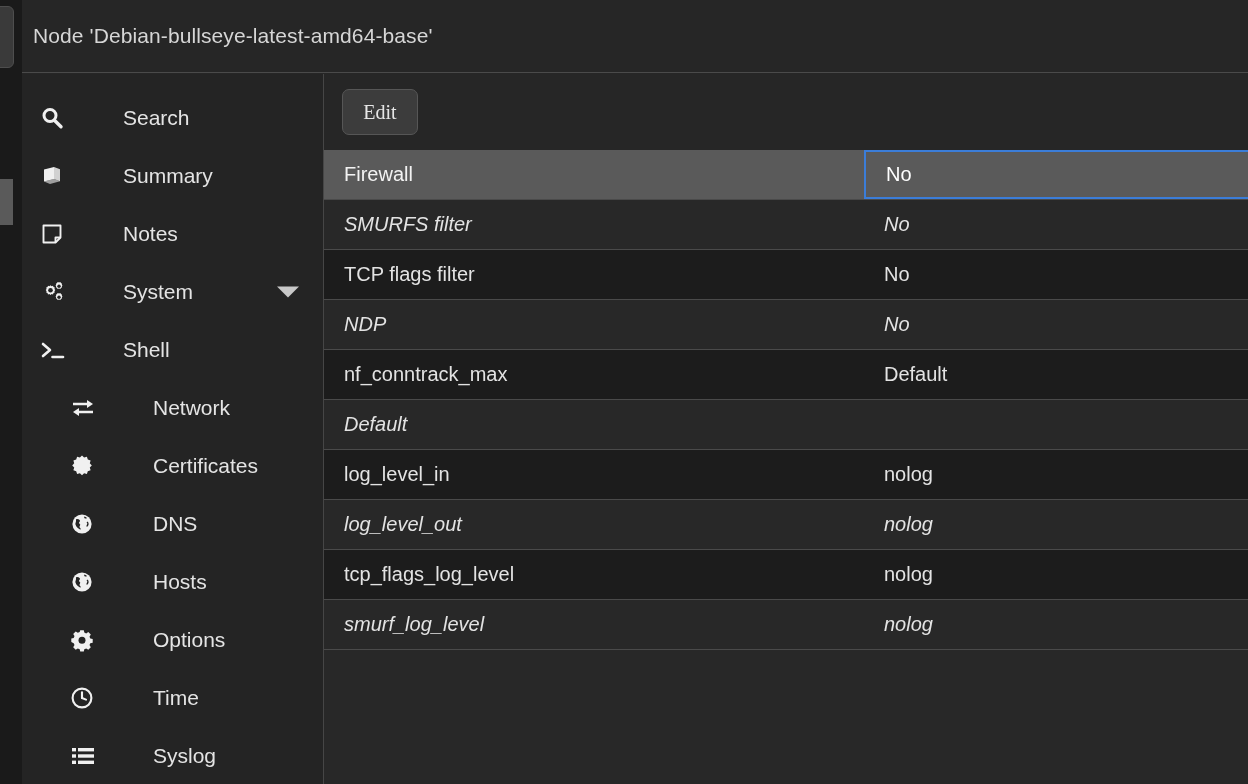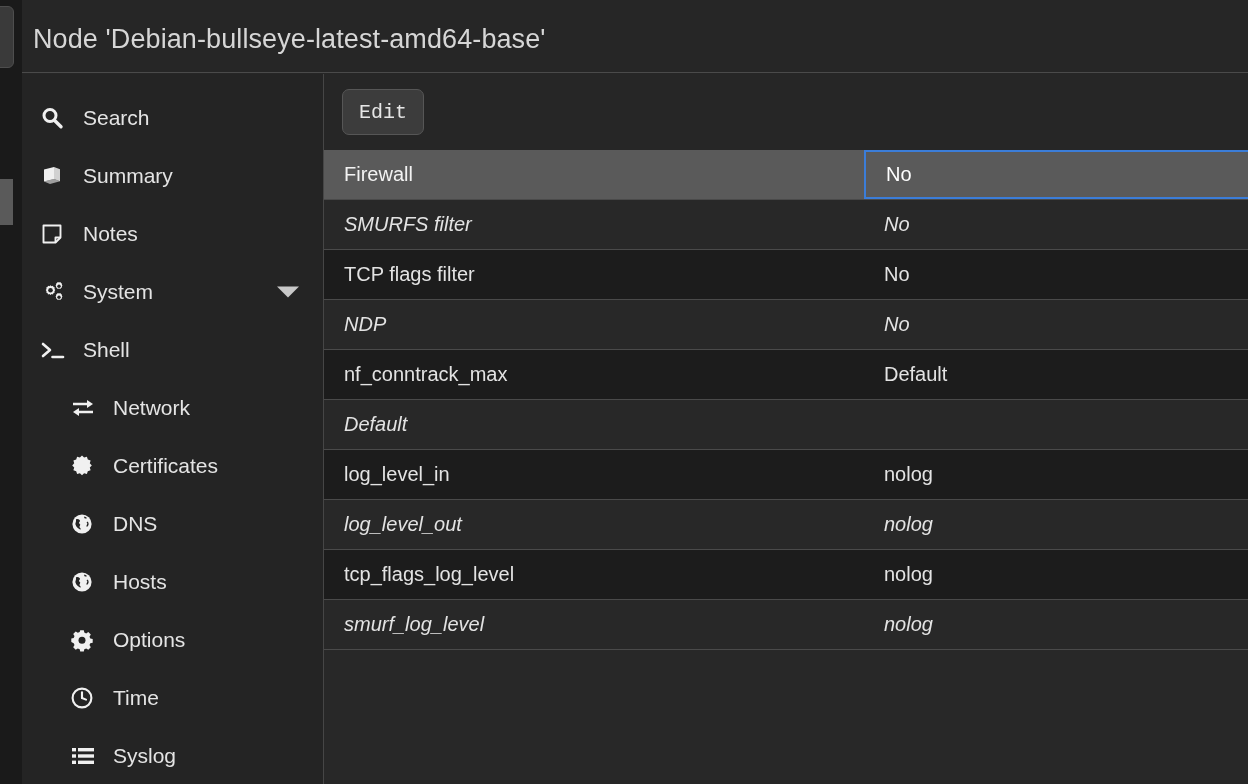--- a/index.html
+++ b/index.html
@@ -49,21 +49,21 @@
 
   
   .titlebar {
     position:absolute; left:0; top:0;
     width:1226px; height:73px;
     background:#262626;
     border-bottom:1px solid #4a4a4a;
   }
   .titlebar-text {
     position:absolute; left:11px; top:24px;
-    font-size:27px;
+    font-size:21px;
     color:#d6d6d6;
     letter-spacing:0.1px;
     white-space:nowrap;
   }
 
   
   .body {
     position:absolute; left:0; top:74px;
     width:1226px; height:710px;
     display:flex;
@@ -78,20 +78,21 @@
     overflow:hidden;
     flex:0 0 302px;
   }
   .nav-item {
     position:relative;
     height:58px;
     display:flex;
     align-items:center;
     padding-left:18px;
     cursor:default;
+    gap:40px;
   }
   .nav-item.sub { padding-left:48px; }
   .nav-icon {
     width:30px;
     flex:0 0 30px;
     display:flex;
     align-items:center;
     justify-content:flex-start;
     color:#f0f0f0;
   }
@@ -131,21 +132,21 @@
   }
   .btn {
     height:46px;
     min-width:76px;
     padding:15px 16px;
     background:#3c3c3c;
     border:1px solid #565656;
     border-radius:7px;
     color:#e6e6e6;
     font-size:20px;
-    font-family:Liberation Mono, monospace;
+    font-family:Liberation Serif, serif;
     cursor:pointer;
     display:flex;
     align-items:center;
     justify-content:center;
   }
 
   
   .table {
     position:relative;
     background:#262626;

